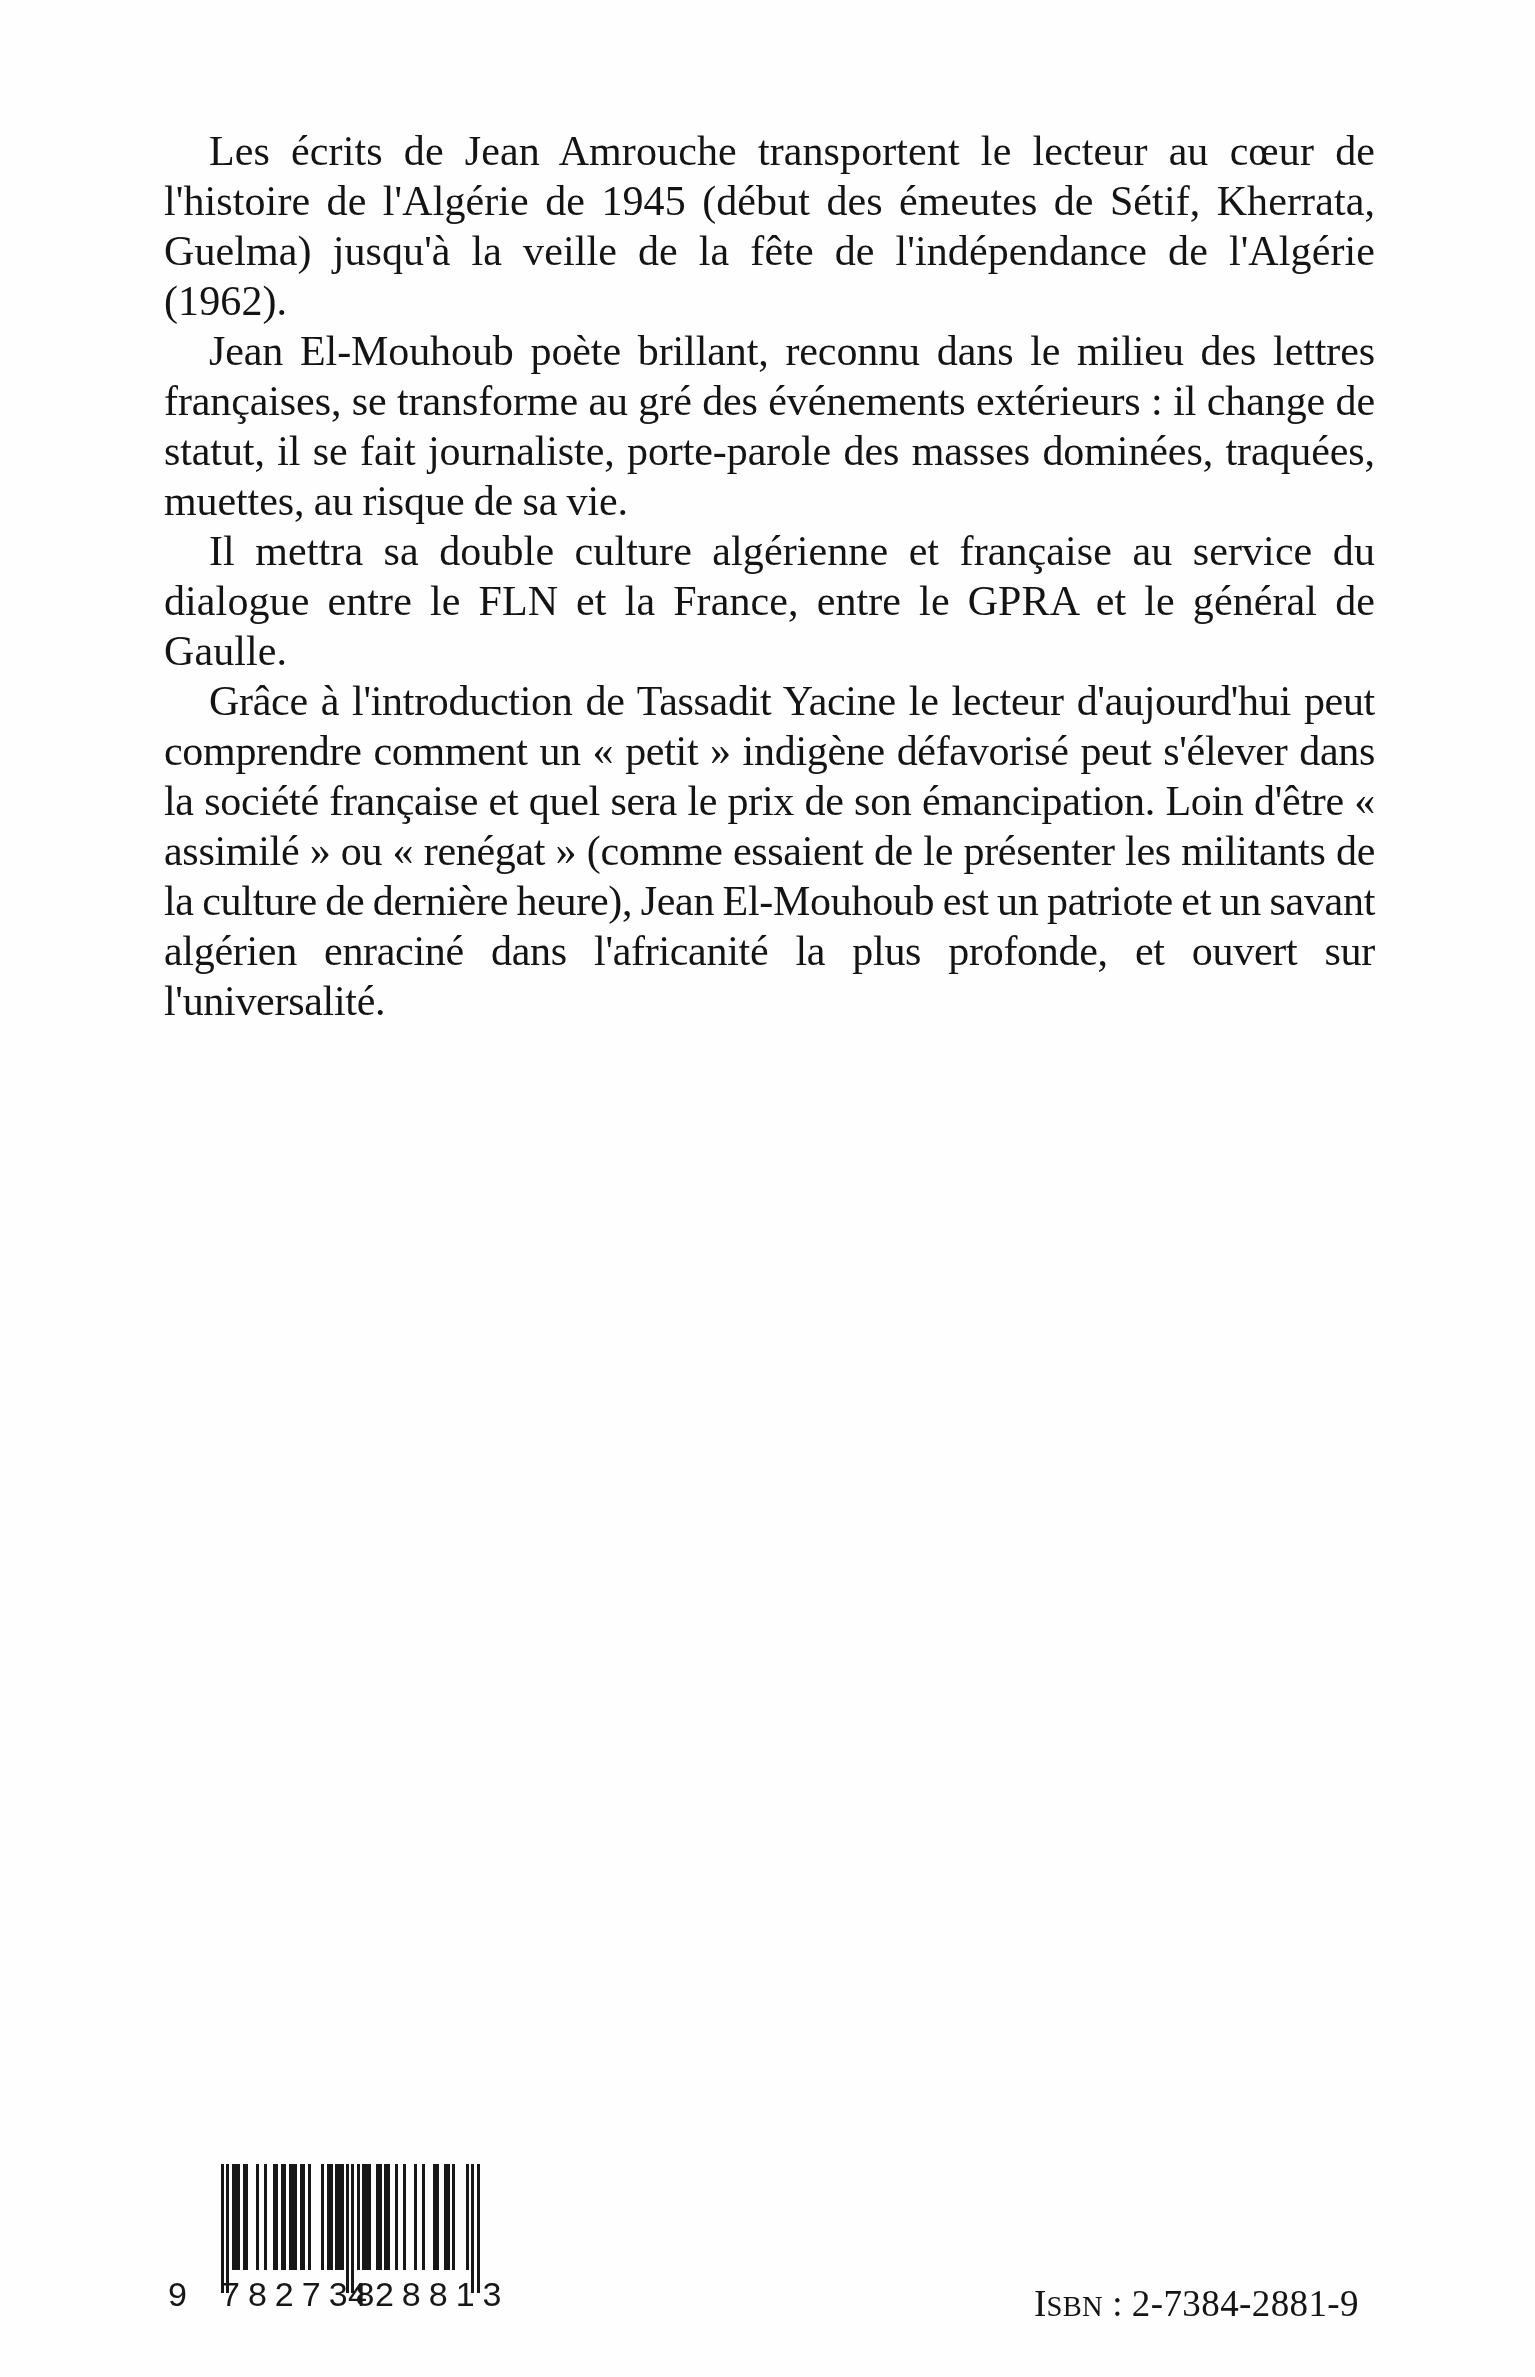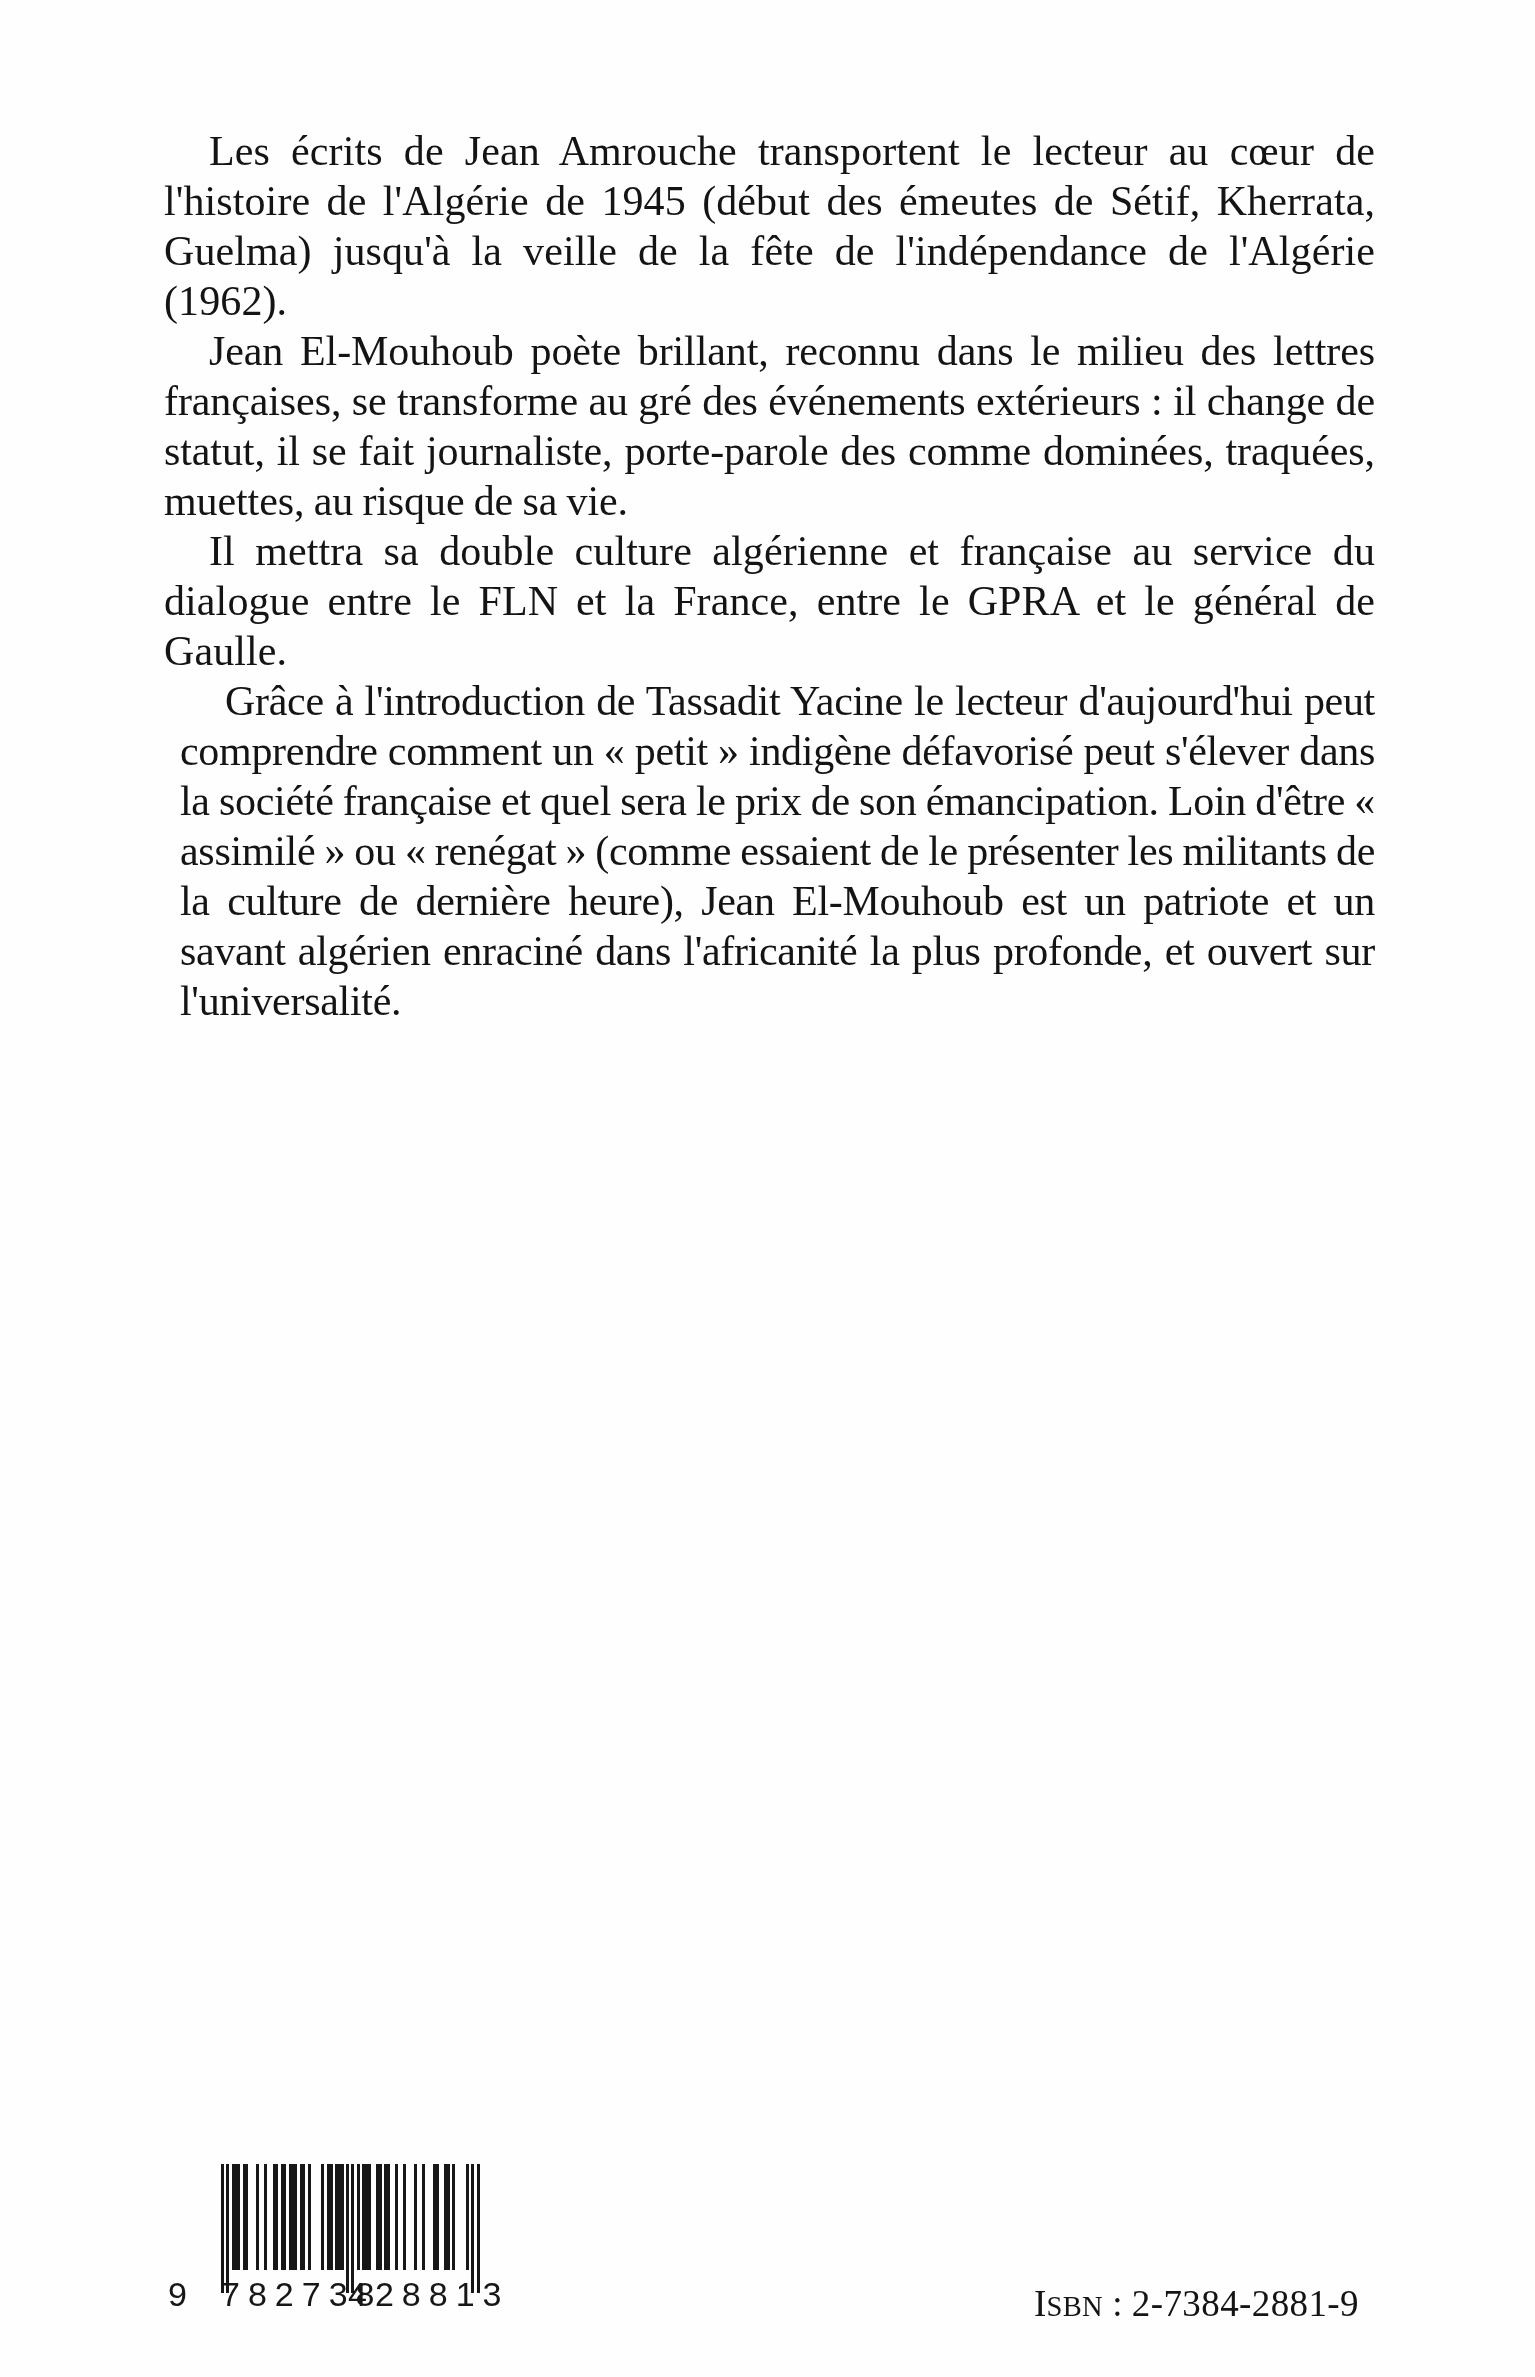--- a/index.html
+++ b/index.html
@@ -45,21 +45,20 @@
   }
 
   .blurb p.tight {
     word-spacing: -1.1px;
     letter-spacing: -0.1px;
   }
 
   .blurb p.tighter {
     word-spacing: -1.8px;
     letter-spacing: -0.3px;
-    margin-left: 16px;
   }
 
   
   .footer {
     position: absolute;
     left: 0;
     right: 0;
     bottom: 0;
     height: 352px;
   }
@@ -144,21 +143,21 @@
     letter-spacing: 0.4px;
   }
 </style>
 </head>
 <body>
 
 <div class="page">
 
   <div class="blurb">
     <p>Les écrits de Jean Amrouche transportent le lecteur au cœur de l'histoire de l'Algérie de 1945 (début des émeutes de Sétif, Kherrata, Guelma) jusqu'à la veille de la fête de l'indépendance de l'Algérie (1962).</p>
-    <p class="tight">Jean El-Mouhoub poète brillant, reconnu dans le milieu des lettres françaises, se transforme au gré des événements extérieurs : il change de statut, il se fait journaliste, porte-parole des comme dominées, traquées, muettes, au risque de sa vie.</p>
+    <p class="tight">Jean El-Mouhoub poète brillant, reconnu dans le milieu des lettres françaises, se transforme au gré des événements extérieurs : il change de statut, il se fait journaliste, porte-parole des masses dominées, traquées, muettes, au risque de sa vie.</p>
     <p>Il mettra sa double culture algérienne et française au service du dialogue entre le FLN et la France, entre le GPRA et le général de Gaulle.</p>
     <p class="tighter">Grâce à l'introduction de Tassadit Yacine le lecteur d'aujourd'hui peut comprendre comment un « petit » indigène  défavorisé peut s'élever dans la société française et quel sera le prix de son émancipation. Loin d'être « assimilé » ou « renégat » (comme essaient de le présenter les militants de la culture de dernière heure), Jean El-Mouhoub est un patriote et un savant algérien enraciné dans l'africanité la plus profonde, et ouvert sur l'universalité.</p>
   </div>
 
   <div class="footer">
 
     <div class="barcode-block">
       <div class="barcode-canvas" id="barcode-canvas">
           <div class="bc-bar guard" style="left: 53px; width: 2.6px;"></div>
           <div class="bc-bar guard" style="left: 58px; width: 2.6px;"></div>

